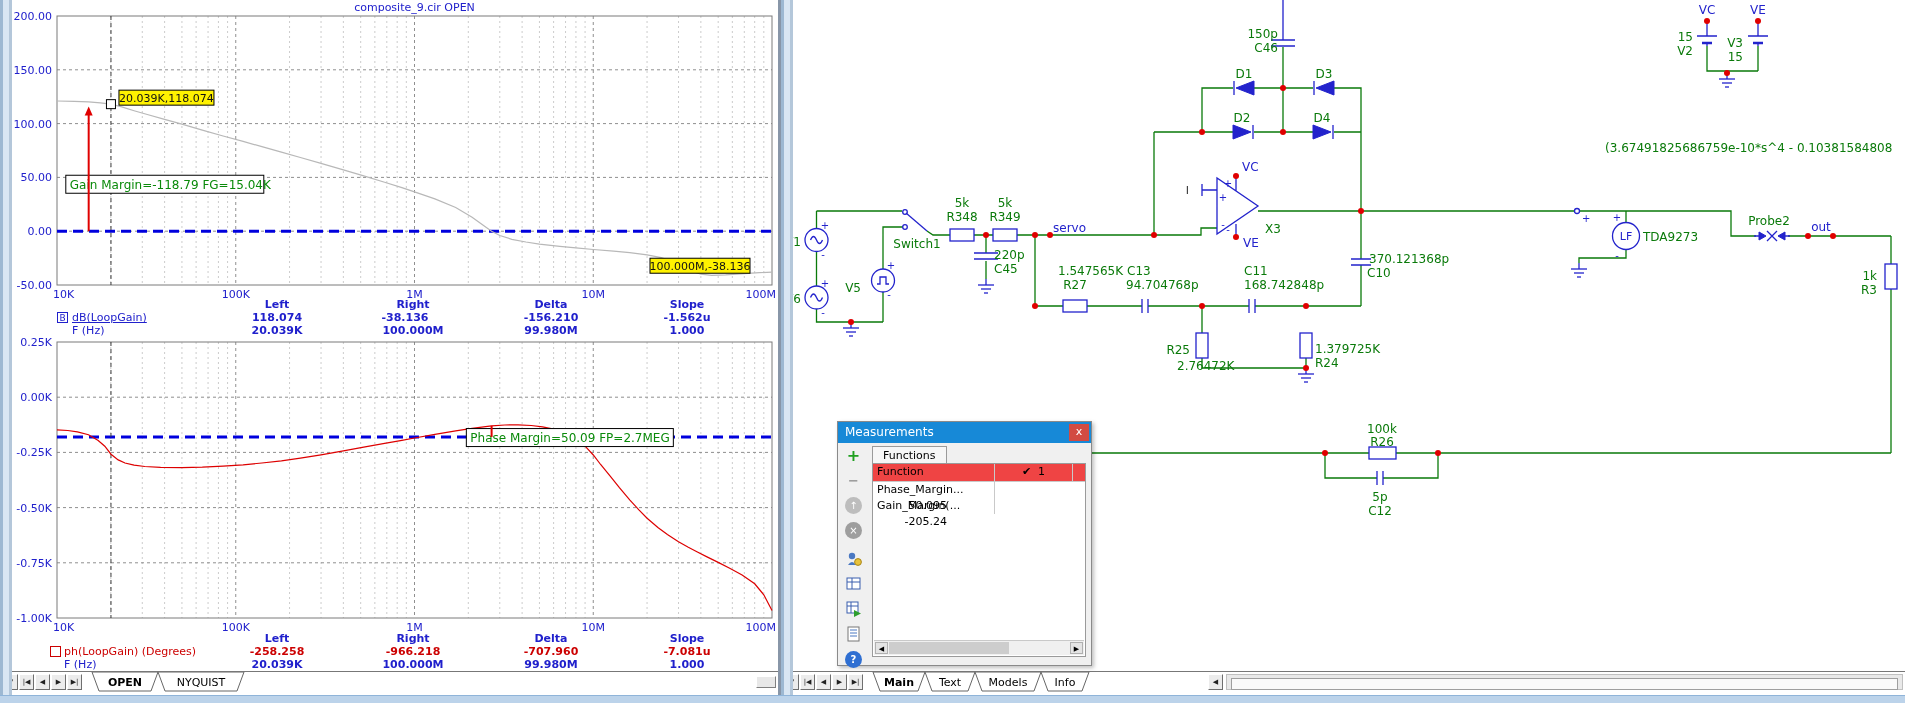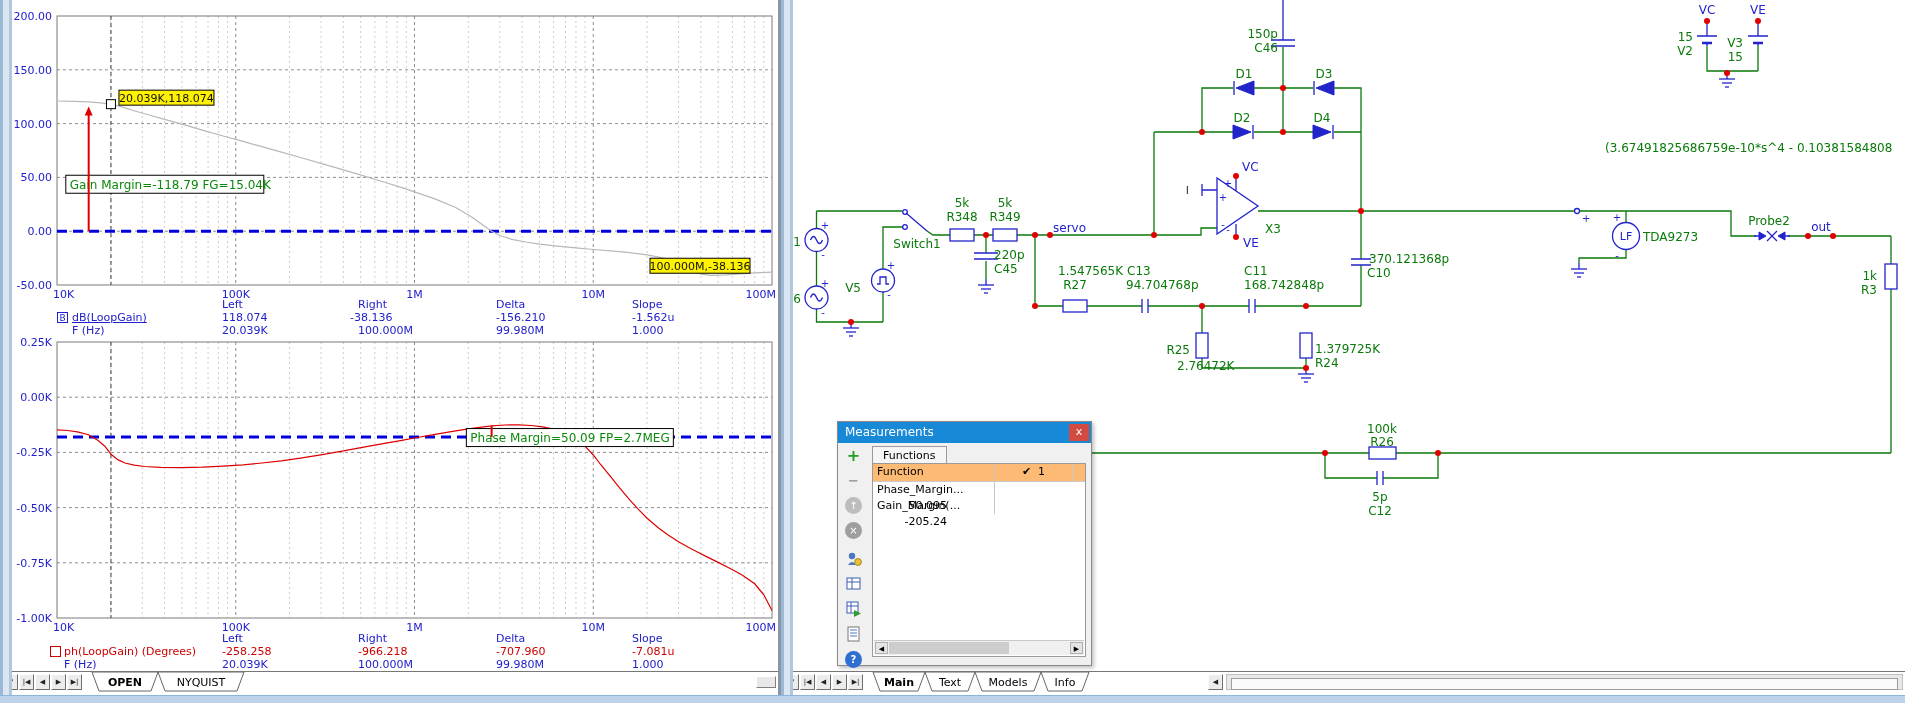--- a/index.html
+++ b/index.html
@@ -25,21 +25,21 @@
   .tag{fill:#fff200;stroke:#000;stroke-width:1;}
   .tagtext{fill:#111;font-size:11px;}
   .cmark{fill:#fff;stroke:#000;stroke-width:1;}
   .mbox{fill:#fff;stroke:#000;stroke-width:1;}
   .mtext{fill:#0a8a0a;font-size:12px;}
   .arrowline{stroke:#e00000;stroke-width:2;}
   .arrowhead{fill:#e00000;}
   
   .ro{position:absolute;left:0;width:778px;font-size:11px;line-height:12px;}
   .ro span{position:absolute;white-space:nowrap;}
-  .ro .colh,.ro .val{width:110px;text-align:left;color:#2020cc;}
+  .ro .colh,.ro .val{width:110px;text-align:center;color:#2020cc;font-weight:bold;}
   .ro .vred{color:#cc0000;}
   .ro .name{color:#2020cc;}
   .ro .nred{color:#cc0000;}
   .pbox{display:inline-block;width:11px;height:11px;border:1px solid #2020cc;font-size:9px;line-height:11px;text-align:center;color:#2020cc;box-sizing:border-box;background:#fff;}
   .pbox.red{border-color:#cc0000;color:#cc0000;}
   .uline{text-decoration:underline;}
   
   .tabbar{position:absolute;left:0;top:671px;height:21px;right:0;background:#fff;border-top:1px solid #777;box-sizing:border-box;}
   .navbtns{position:absolute;left:3px;top:2px;display:flex;gap:1px;}
   .navbtn{width:15px;height:16px;background:#ececec;border:1px solid;border-color:#fff #6f6f6f #6f6f6f #fff;font-size:7px;text-align:center;line-height:15px;color:#222;box-sizing:border-box;cursor:pointer;}
@@ -66,38 +66,39 @@
   
   .meas{position:absolute;left:56px;top:421px;width:255px;height:245px;background:#f0f0f0;border:1px solid #8a8a8a;box-sizing:border-box;box-shadow:2px 2px 4px rgba(0,0,0,.25);z-index:10;}
   .meas-title{position:absolute;left:0;top:0;right:0;height:21px;background:#1789d7;color:#fff;font-size:12px;line-height:21px;padding-left:7px;box-sizing:border-box;}
   .meas-close{position:absolute;right:2px;top:2px;width:20px;height:17px;background:#d24b42;color:#fff;text-align:center;line-height:15px;font-size:11px;cursor:pointer;}
   .meas-body{position:absolute;left:0;top:21px;right:0;bottom:0;}
   .micol{position:absolute;left:0;top:0;width:30px;bottom:0;}
   .micon{position:absolute;left:7px;width:17px;height:17px;text-align:center;line-height:17px;font-size:13px;cursor:pointer;}
   .mi-circle{border-radius:50%;color:#fff;font-size:10px;}
   .meas-tab{position:absolute;left:34px;top:3px;height:17px;padding:0 10px;background:#f6f6f6;border:1px solid #9a9a9a;border-bottom:none;font-size:11px;line-height:17px;}
   .meas-table{position:absolute;left:34px;top:20px;width:214px;bottom:8px;background:#fff;border:1px solid #9a9a9a;box-sizing:border-box;}
-  .mth{display:flex;height:17px;background:#fdba74;border-bottom:1px solid #c9c9c9;font-size:11px;}
+  .mth{display:flex;height:17px;background:#ef4444;border-bottom:1px solid #c9c9c9;font-size:11px;}
   .mth div{line-height:16px;padding:0 4px;box-sizing:border-box;}
   .mtc1{width:122px;border-right:1px solid #c9c9c9;}
   .mtc2{width:78px;border-right:1px solid #c9c9c9;text-align:center;}
   .mtr{display:flex;height:16px;font-size:11px;flex-direction:column;}
   .mtr div{line-height:16px;padding:0 4px;box-sizing:border-box;}
   .mtr .mtc2{text-align:right;border-right:none;}
   .mscroll{position:absolute;left:1px;right:1px;bottom:1px;height:14px;background:#f0f0f0;border-top:1px solid #c9c9c9;}
   .msbtn{position:absolute;top:1px;width:13px;height:12px;font-size:7px;text-align:center;line-height:12px;background:#e4e4e4;border:1px solid #b0b0b0;box-sizing:border-box;}
   .msthumb{position:absolute;left:15px;top:1px;width:120px;height:12px;background:#cdcdcd;}
 </style>
 </head>
 <body>
 
 <div class="screen">
 
   <div class="win lwin">
     <div class="vstrip"></div>
+    <div class="plot-title">composite_9.cir OPEN</div>
     <svg id="chart1" class="chartsvg" width="778" height="300">
         <line x1="110.80911172493666" y1="16" x2="110.80911172493666" y2="285" class="gmin"></line>
         <line x1="142.28542428113968" y1="16" x2="142.28542428113968" y2="285" class="gmin"></line>
         <line x1="164.6182234498733" y1="16" x2="164.6182234498733" y2="285" class="gmin"></line>
         <line x1="181.94088827506334" y1="16" x2="181.94088827506334" y2="285" class="gmin"></line>
         <line x1="196.09453600607634" y1="16" x2="196.09453600607634" y2="285" class="gmin"></line>
         <line x1="208.06127465254843" y1="16" x2="208.06127465254843" y2="285" class="gmin"></line>
         <line x1="218.42733517480994" y1="16" x2="218.42733517480994" y2="285" class="gmin"></line>
         <line x1="227.57084856227937" y1="16" x2="227.57084856227937" y2="285" class="gmin"></line>
         <line x1="289.55911172493666" y1="16" x2="289.55911172493666" y2="285" class="gmin"></line>

